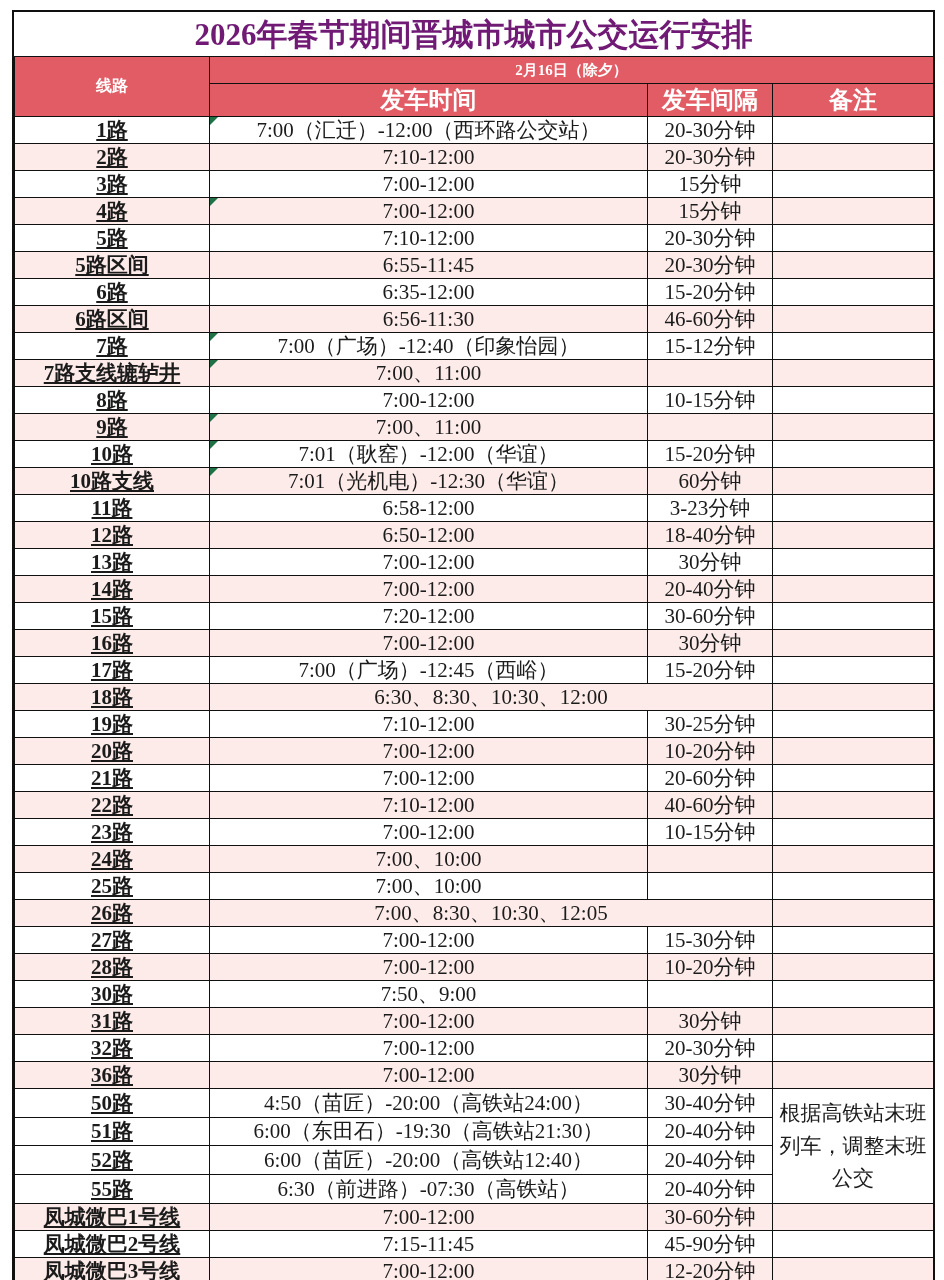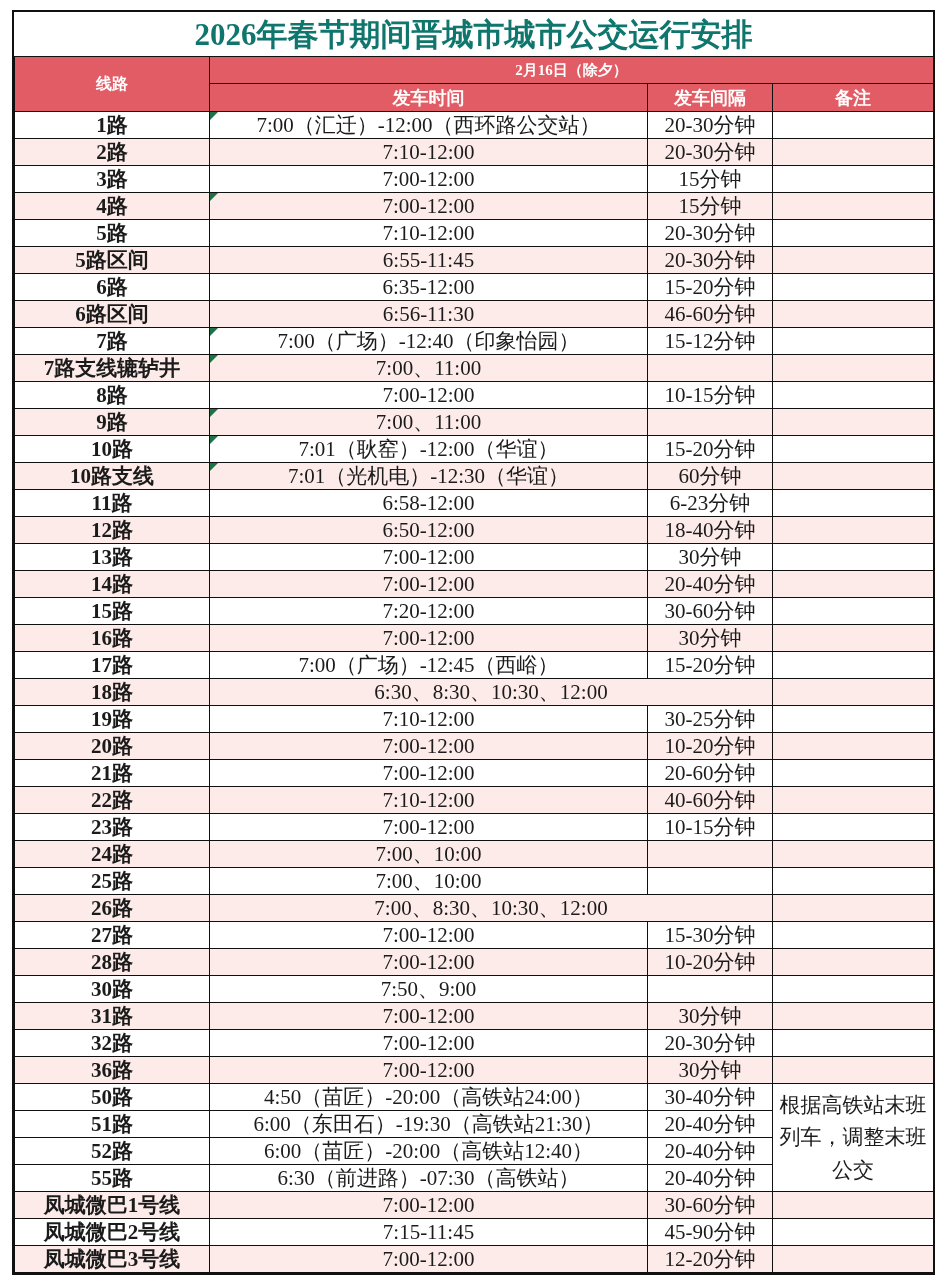--- a/index.html
+++ b/index.html
@@ -7,48 +7,48 @@
     width:944px;height:1280px;background:#ffffff;position:relative;
     font-family:"Liberation Serif","DejaVu Serif",serif;
     -webkit-font-smoothing:antialiased;
   }
   .sheet{
     position:absolute;left:12px;top:10px;width:919px;
     border:2px solid #101010;background:#fff;
   }
   .title{
     height:44px;line-height:46px;text-align:center;
-    font-size:31px;font-weight:bold;color:#0f766e;
+    font-size:31px;font-weight:bold;color:#701a75;
     white-space:nowrap;overflow:hidden;
   }
   table{
     width:100%;border-collapse:collapse;table-layout:fixed;
   }
   col.c-route{width:195px;}
   col.c-time{width:438px;}
   col.c-interval{width:125px;}
   col.c-note{width:161px;}
   th,td{
     border:1px solid #101010;padding:0;text-align:center;
     vertical-align:middle;overflow:hidden;white-space:nowrap;
   }
   thead th{
     background:#e25c65;color:#ffffff;font-weight:bold;
   }
   tr.hdr-date th{height:26px;font-size:15px;}
   thead th.route-h{font-size:16px;}
-  tr.hdr-cols th{height:27px;font-size:18px;}
+  tr.hdr-cols th{height:27px;font-size:24px;}
   tbody tr{height:26px;}
   tbody td{font-size:21px;color:#1b1b1b;line-height:26px;}
-  tbody td.route{font-weight:bold;}
+  tbody td.route{font-weight:bold;text-decoration:underline;}
   tbody tr.shaded td{background:#fcebe8;}
   tbody td.time{position:relative;}
   tbody td.note{
     white-space:normal;font-size:21px;line-height:1.55;
-    vertical-align:middle;padding:2px 4px;
+    vertical-align:middle;padding:8px 4px;
   }
   .marker{
     position:absolute;top:0;left:0;width:0;height:0;
     border-top:8px solid #1f7246;border-right:8px solid transparent;
   }
 </style>
 </head>
 <body>
 
 <div class="sheet">
@@ -152,21 +152,21 @@
         </tr>
         <tr class="shaded">
           <td class="route">10路支线</td>
           <td class="time"><span class="marker"></span>7:01（光机电）-12:30（华谊）</td>
           <td class="interval">60分钟</td>
           <td class="note"></td>
         </tr>
         <tr>
           <td class="route">11路</td>
           <td class="time">6:58-12:00</td>
-          <td class="interval">6-23分钟</td>
+          <td class="interval">3-23分钟</td>
           <td class="note"></td>
         </tr>
         <tr class="shaded">
           <td class="route">12路</td>
           <td class="time">6:50-12:00</td>
           <td class="interval">18-40分钟</td>
           <td class="note"></td>
         </tr>
         <tr>
           <td class="route">13路</td>
@@ -240,21 +240,21 @@
           <td class="note"></td>
         </tr>
         <tr>
           <td class="route">25路</td>
           <td class="time">7:00、10:00</td>
           <td class="interval"></td>
           <td class="note"></td>
         </tr>
         <tr class="shaded">
           <td class="route">26路</td>
-          <td class="time" colspan="2">7:00、8:30、10:30、12:00</td>
+          <td class="time" colspan="2">7:00、8:30、10:30、12:05</td>
           <td class="note"></td>
         </tr>
         <tr>
           <td class="route">27路</td>
           <td class="time">7:00-12:00</td>
           <td class="interval">15-30分钟</td>
           <td class="note"></td>
         </tr>
         <tr class="shaded">
           <td class="route">28路</td>

